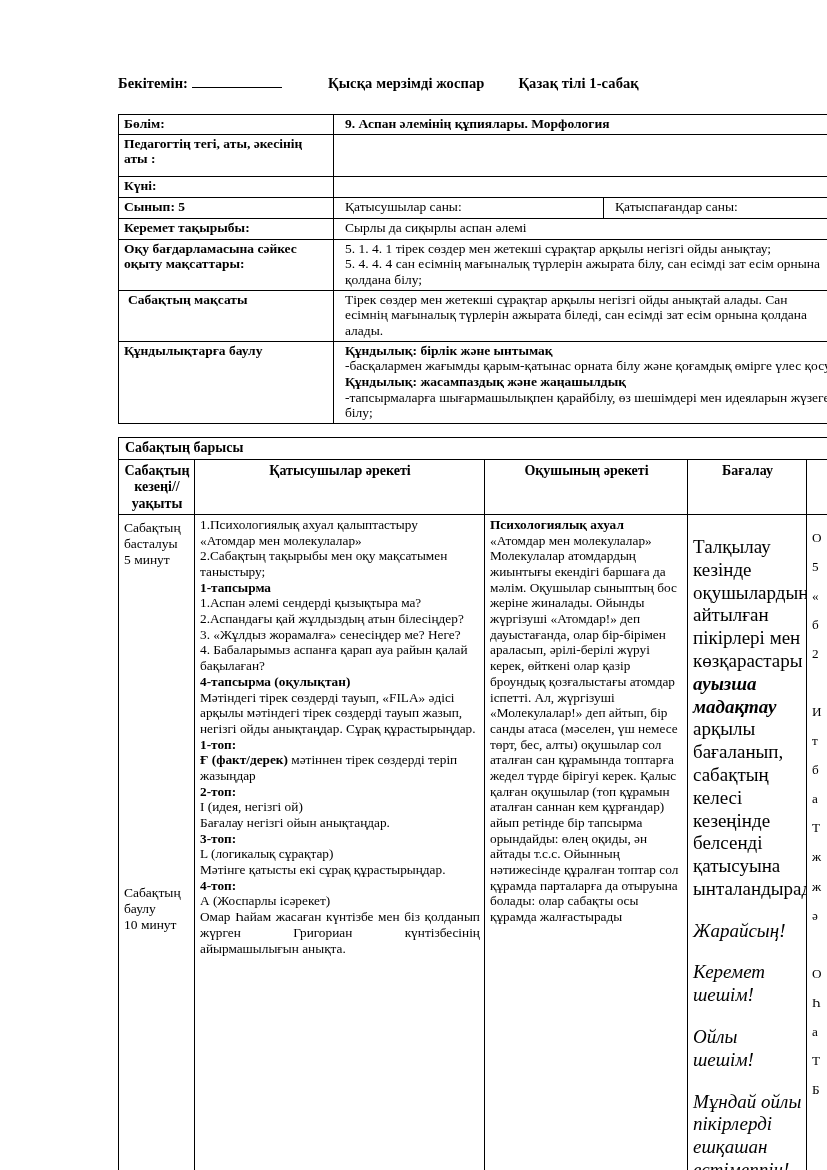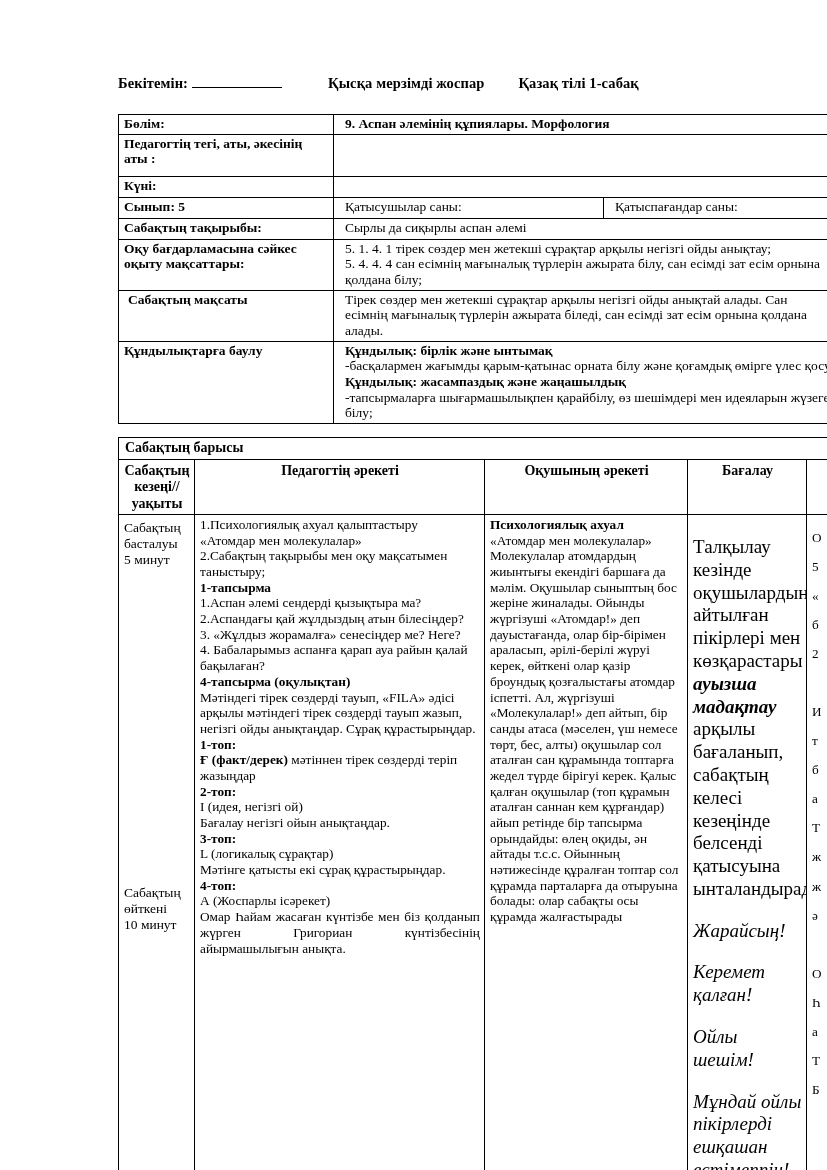--- a/index.html
+++ b/index.html
@@ -141,21 +141,21 @@
         <td colspan="2"></td>
       </tr>
 
       <tr>
         <td class="lbl" style="height:21px">Сынып:   5</td>
         <td class="val-ind nowrapcell">Қатысушылар саны:</td>
         <td class="val-ind nowrapcell">Қатыспағандар саны:</td>
       </tr>
 
       <tr>
-        <td class="lbl" style="height:21px">Сабақтың тақырыбы:</td>
+        <td class="lbl" style="height:21px">Керемет тақырыбы:</td>
         <td colspan="2" class="val-ind"> Сырлы да сиқырлы аспан әлемі</td>
       </tr>
 
       <tr>
         <td class="lbl">Оқу бағдарламасына сәйкес оқыту мақсаттары:</td>
         <td colspan="2" class="val-ind nowrapcell">
           <p class="cellpara"> 5. 1. 4. 1 тірек сөздер мен жетекші сұрақтар арқылы негізгі ойды анықтау;</p>
           <p class="cellpara">5. 4. 4. 4 сан есімнің мағыналық түрлерін ажырата білу, сан есімді зат есім орнына</p>
           <p class="cellpara">қолдана білу;</p>
         </td>
@@ -196,38 +196,38 @@
       <tr class="section-title-row">
         <td colspan="5">Сабақтың барысы</td>
       </tr>
 
       <tr>
         <td class="colhead" style="height:52px">
           <div>Сабақтың</div>
           <div>кезеңі//</div>
           <div>уақыты</div>
         </td>
-        <td class="colhead">Педагогтің әрекеті</td>
+        <td class="colhead">Қатысушылар әрекеті</td>
         <td class="colhead">Оқушының әрекеті</td>
         <td class="colhead left-align">Бағалау</td>
         <td class="colhead left-align">Ресурстар</td>
       </tr>
 
       <tr>
 
         <td class="stage-cell">
           <div class="stage-top">
             <div>Сабақтың</div>
             <div>басталуы</div>
             <div>5 минут</div>
           </div>
           <div style="height:316px"></div>
           <div>
             <div> Сабақтың</div>
-            <div>өйткені</div>
+            <div>баулу</div>
             <div>10  минут</div>
           </div>
         </td>
 
         <td class="body-cell">
           <p></p>
           <p>1.Психологиялық ахуал қалыптастыру</p>
           <p> «Атомдар мен молекулалар»</p>
           <p> 2.Сабақтың тақырыбы мен оқу мақсатымен таныстыру;</p>
           <p class="b">1-тапсырма</p>
@@ -251,21 +251,21 @@
         </td>
 
         <td class="body-cell">
           <p class="b">Психологиялық ахуал</p>
           <p>  «Атомдар мен молекулалар» Молекулалар атомдардың жиынтығы екендігі баршаға да мәлім. Оқушылар сыныптың бос жеріне жиналады. Ойынды жүргізуші «Атомдар!» деп дауыстағанда, олар бір-бірімен араласып, әрілі-берілі жүруі керек, өйткені олар қазір броундық қозғалыстағы атомдар іспетті. Ал, жүргізуші «Молекулалар!»  деп айтып, бір санды атаса (мәселен, үш немесе төрт, бес, алты) оқушылар сол аталған сан құрамында топтарға жедел түрде бірігуі   керек. Қалыс қалған оқушылар (топ құрамын аталған саннан кем құрғандар) айып ретінде бір тапсырма орындайды: өлең оқиды, ән айтады т.с.с. Ойынның нәтижесінде құралған топтар сол құрамда парталарға да отыруына болады: олар сабақты осы құрамда жалғастырады</p>
         </td>
 
         <td class="eval-cell">
           <p><span> Талқылау кезінде оқушылардың айтылған пікірлері мен көзқарастары </span><span class="bi">ауызша мадақтау</span><span> арқылы бағаланып, сабақтың келесі кезеңінде белсенді қатысуына ынталандырады</span></p>
           <p class="i"> Жарайсың!</p>
-          <p class="i">Керемет қалған!</p>
+          <p class="i">Керемет шешім!</p>
           <p class="i">Ойлы шешім!</p>
           <p class="i">Мұндай ойлы пікірлерді ешқашан естімеппін!</p>
         </td>
 
         <td class="far-cell">
           <p>О</p>
           <p>5</p>
           <p>«</p>
           <p>б</p>
           <p>2</p>

